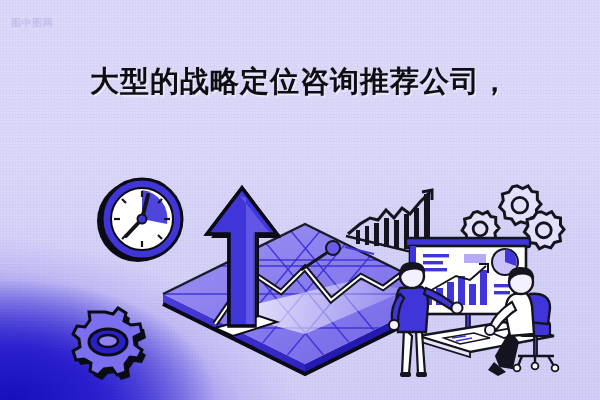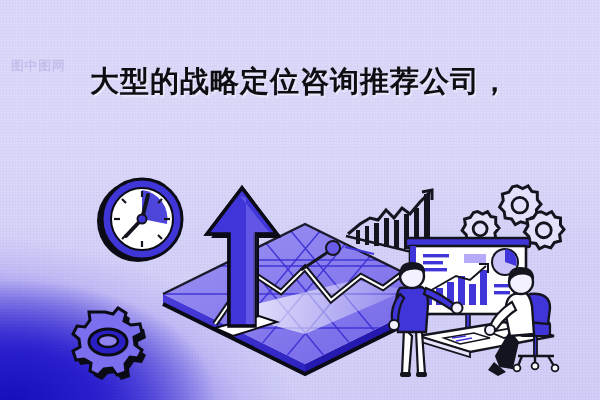--- a/index.html
+++ b/index.html
@@ -36,25 +36,24 @@
   .bg-noise {
     position:absolute; inset:0;
     opacity:.05;
     background-image:repeating-linear-gradient(0deg,rgba(0,0,0,.5) 0 1px,transparent 1px 3px),
                      repeating-linear-gradient(90deg,rgba(0,0,0,.4) 0 1px,transparent 1px 3px);
   }
 
   
   .watermark {
     position:absolute; left:11px; top:16px;
-    font-size:13px; letter-spacing:.6px;
+    font-size:10px; letter-spacing:.6px;
     color:rgba(120,112,200,.22);
     font-weight:700;
     user-select:none;
-    margin-top:41px;
   }
 
   
   .headline {
     position:absolute; top:60px; left:0; width:600px;
     text-align:center;
     z-index:40;
   }
   .headline .line {
     display:block;

